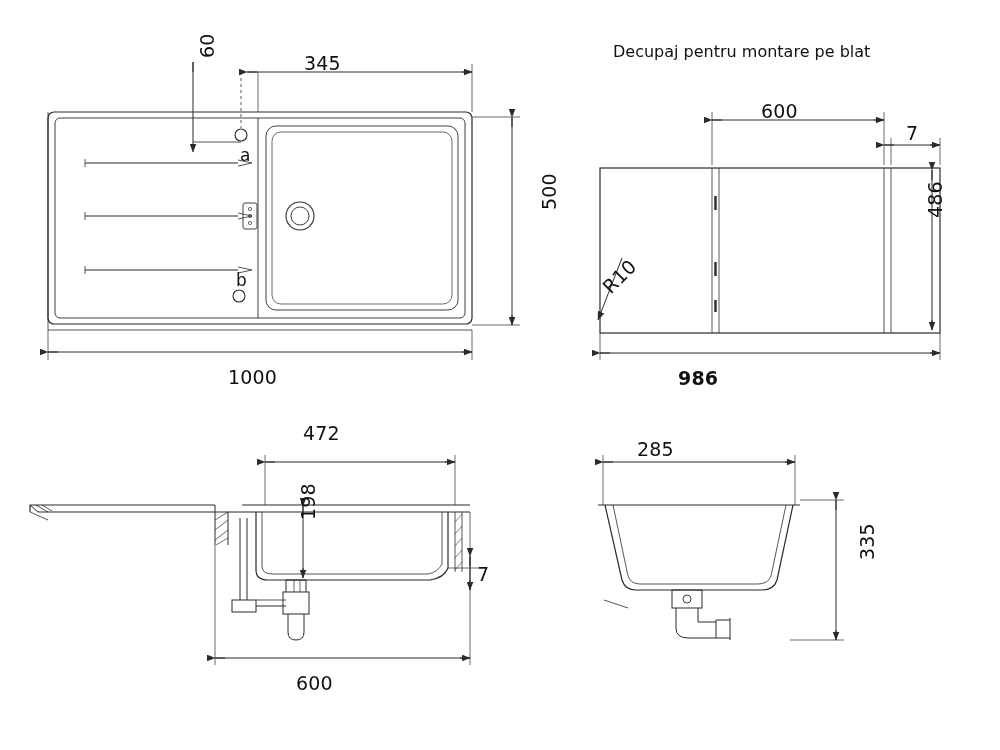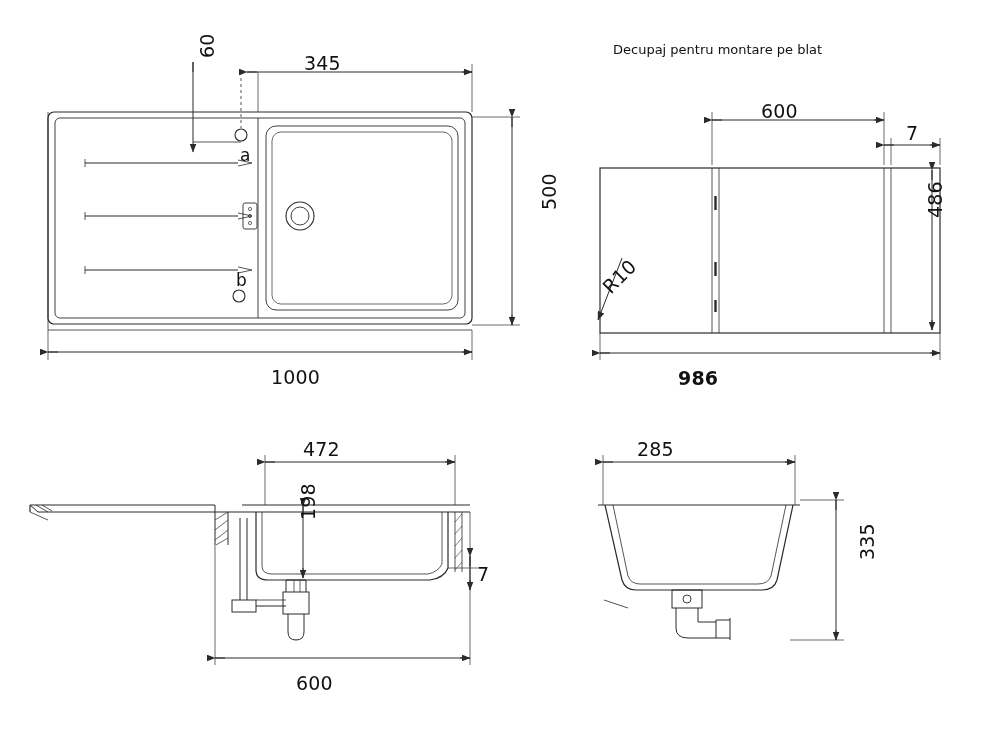--- a/index.html
+++ b/index.html
@@ -39,21 +39,21 @@
   .lbl.vert {
     transform-origin: left top;
     transform: rotate(-90deg);
   }
   .lbl.rot45 {
     transform-origin: left top;
     transform: rotate(-45deg);
   }
   .title {
     position: absolute;
-    font-size: 13px;
+    font-size: 16px;
     color: #111;
     white-space: nowrap;
   }
 </style>
 </head>
 <body>
 
 <div class="stage">
 
   <svg class="drawing" viewBox="0 0 1000 750">
@@ -262,31 +262,31 @@
         <line x1="790" y1="640" x2="844" y2="640" stroke-width="0.7"></line>
       </g>
     </g>
   </svg>
 
   <div class="title" style="left:613px; top:42px;">Decupaj pentru montare pe blat</div>
 
   <div class="lbl vert" style="left:196px; top:58px;">60</div>
   <div class="lbl" style="left:304px; top:52px;">345</div>
   <div class="lbl vert" style="left:538px; top:210px;">500</div>
-  <div class="lbl" style="left:228px; top:366px;margin-left:43px;">1000</div>
+  <div class="lbl" style="left:228px; top:366px;">1000</div>
   <div class="lbl small" style="left:240px; top:145px;">a</div>
   <div class="lbl small" style="left:236px; top:270px;">b</div>
 
   <div class="lbl" style="left:761px; top:100px;">600</div>
   <div class="lbl" style="left:906px; top:122px;">7</div>
   <div class="lbl vert" style="left:924px; top:218px;">486</div>
   <div class="lbl" style="left:678px; top:367px;font-weight:bold;">986</div>
   <div class="lbl rot45" style="left:598px; top:282px;">R10</div>
 
-  <div class="lbl" style="left:303px; top:438px;">472</div>
+  <div class="lbl" style="left:303px; top:422px;">472</div>
   <div class="lbl vert" style="left:297px; top:520px;">198</div>
   <div class="lbl" style="left:477px; top:563px;">7</div>
   <div class="lbl" style="left:296px; top:672px;">600</div>
 
   <div class="lbl" style="left:637px; top:438px;">285</div>
   <div class="lbl vert" style="left:856px; top:560px;">335</div>
 
 </div>
 
 </body></html>

